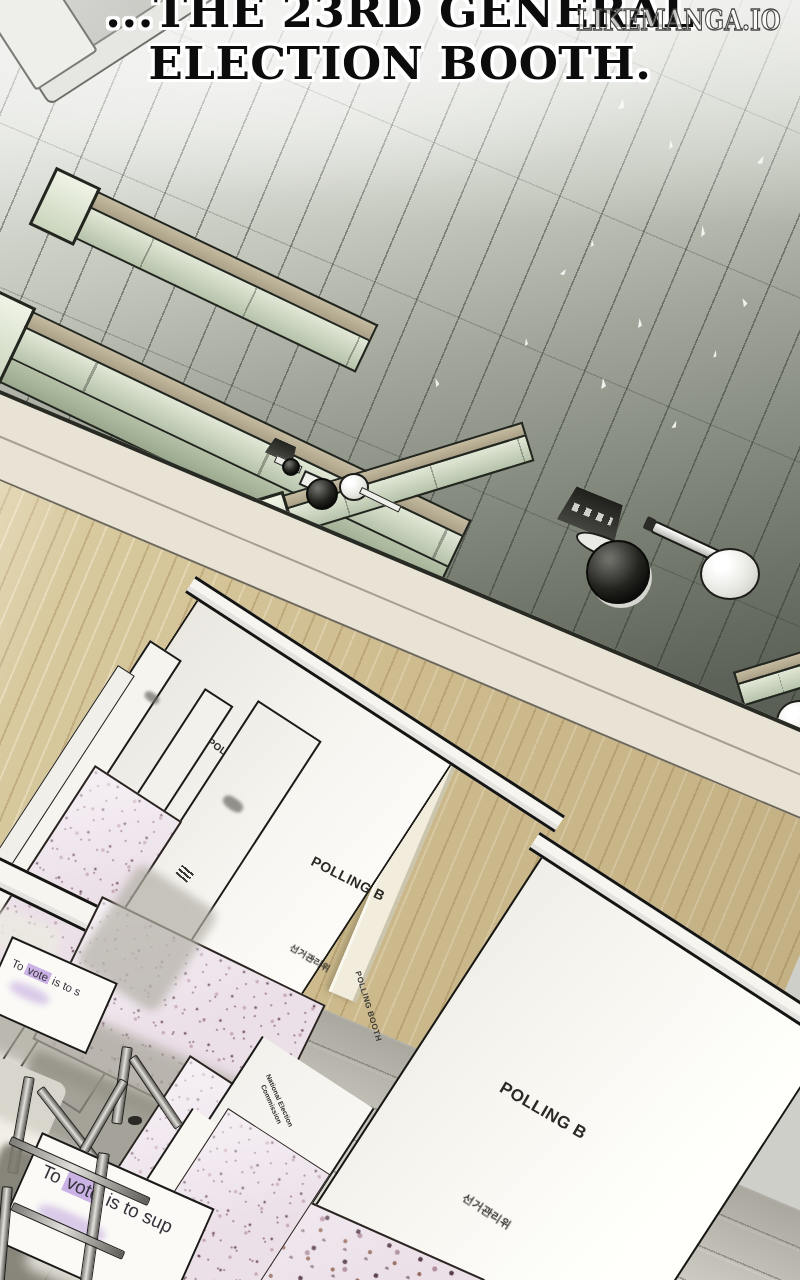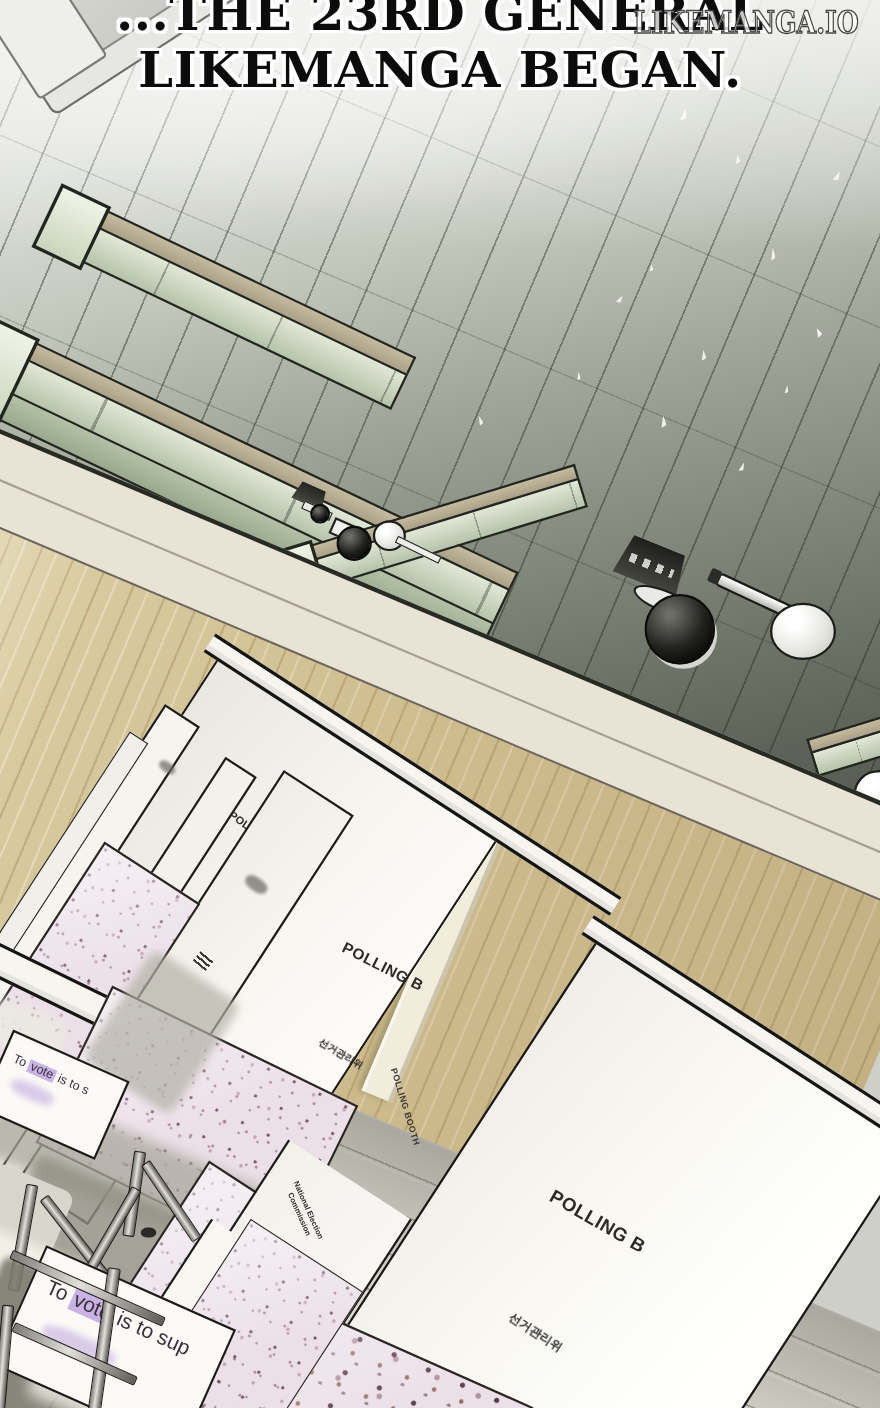--- a/index.html
+++ b/index.html
@@ -255,18 +255,18 @@
     </div>
   </div>
 
   <div class="leg" style="left:98px;top:1152px;width:10px;height:128px;transform:rotate(8deg);"></div>
   <div class="leg" style="left:2px;top:1186px;width:9px;height:94px;transform:rotate(5deg);"></div>
   <div class="leg" style="left:12px;top:1136px;width:150px;height:7px;transform:rotate(24deg);"></div>
   <div class="leg" style="left:14px;top:1202px;width:120px;height:7px;transform:rotate(24deg);"></div>
 
   <div id="caption">
     <div>...THE 23RD GENERAL</div>
-    <div>LIKEMANGA BEGAN.</div>
+    <div>ELECTION BOOTH.</div>
   </div>
 
   <div id="watermark">LIKEMANGA.IO</div>
 
 </div>
 
 </body></html>

